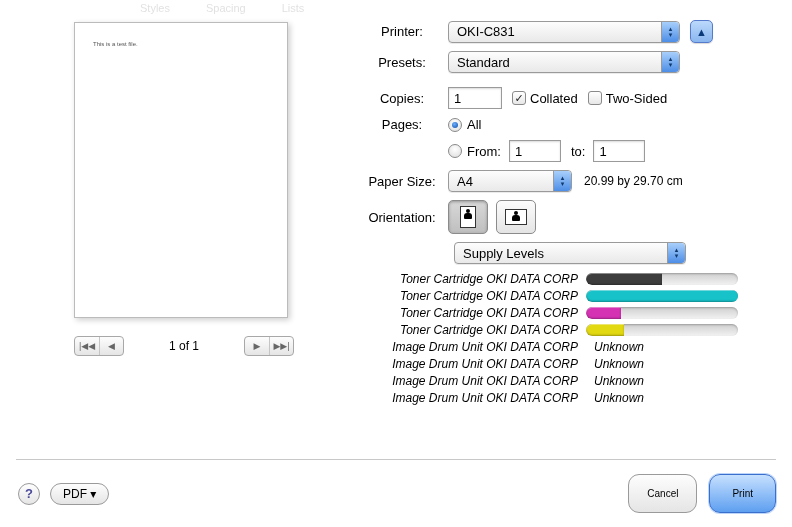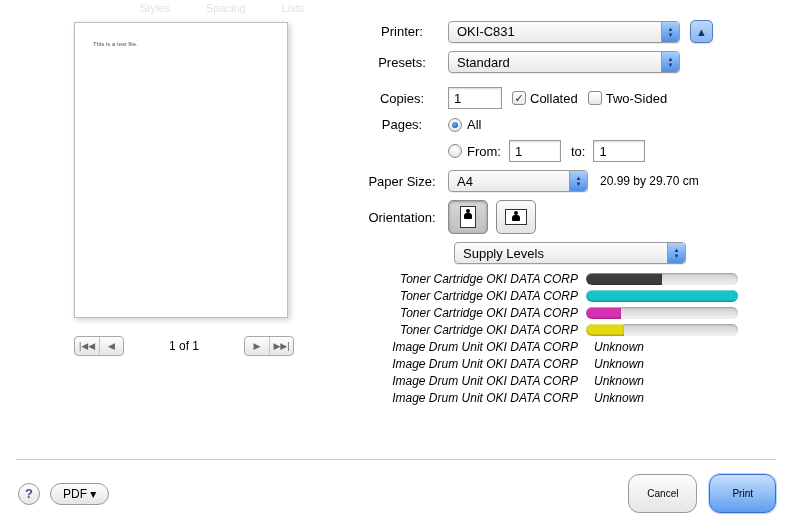--- a/index.html
+++ b/index.html
@@ -100,21 +100,21 @@
     width: 18px;
     border-left: 1px solid #9a9a9a;
     background: linear-gradient(#a8cffb,#4e8ee6);
     border-radius: 0 4px 4px 0;
     display: flex; flex-direction: column; align-items: center; justify-content: center;
     color: #103a6e;
   }
   .select .arrows::before { content: "▴"; font-size: 7px; line-height: 6px;}
   .select .arrows::after  { content: "▾"; font-size: 7px; line-height: 6px;}
   .select.wide { width: 232px; }
-  .select.mid  { width: 140px; }
+  .select.mid  { width: 124px; }
   .blue-square {
     width: 23px; height: 23px;
     border: 1px solid #567bcc;
     border-radius: 5px;
     background: linear-gradient(#bcd9fb,#8ab6ef);
     display: flex; align-items: center; justify-content: center;
     margin-left: 10px;
     cursor: pointer;
     box-shadow: 0 1px 1px rgba(0,0,0,0.15);
   }

